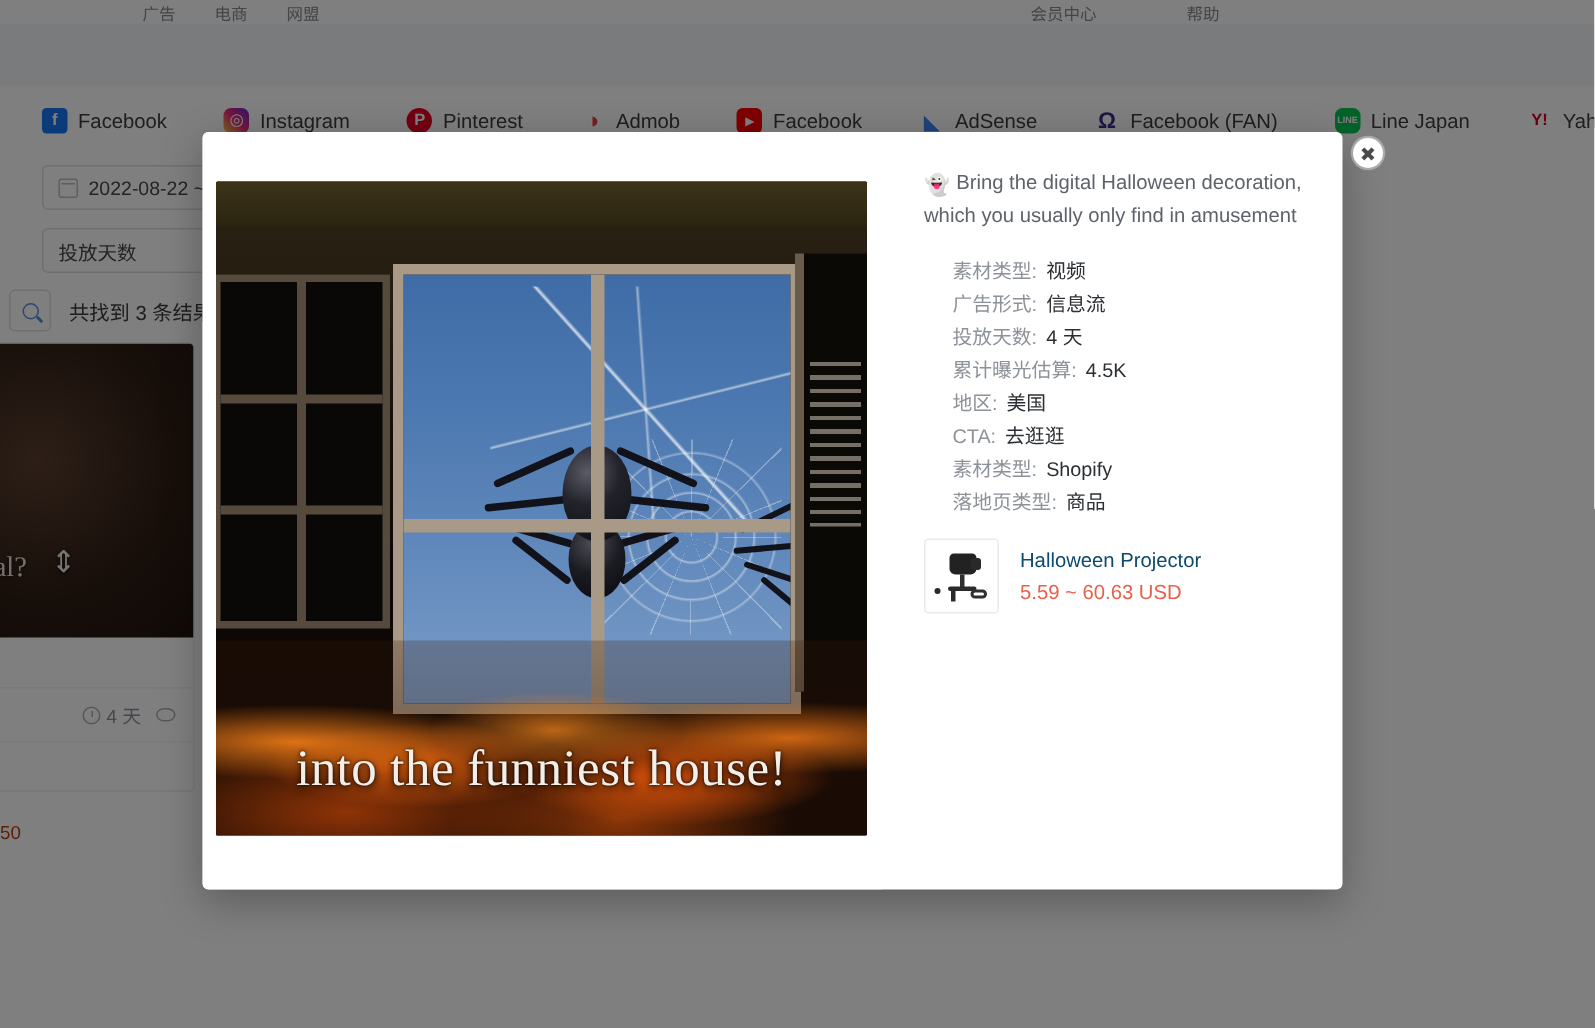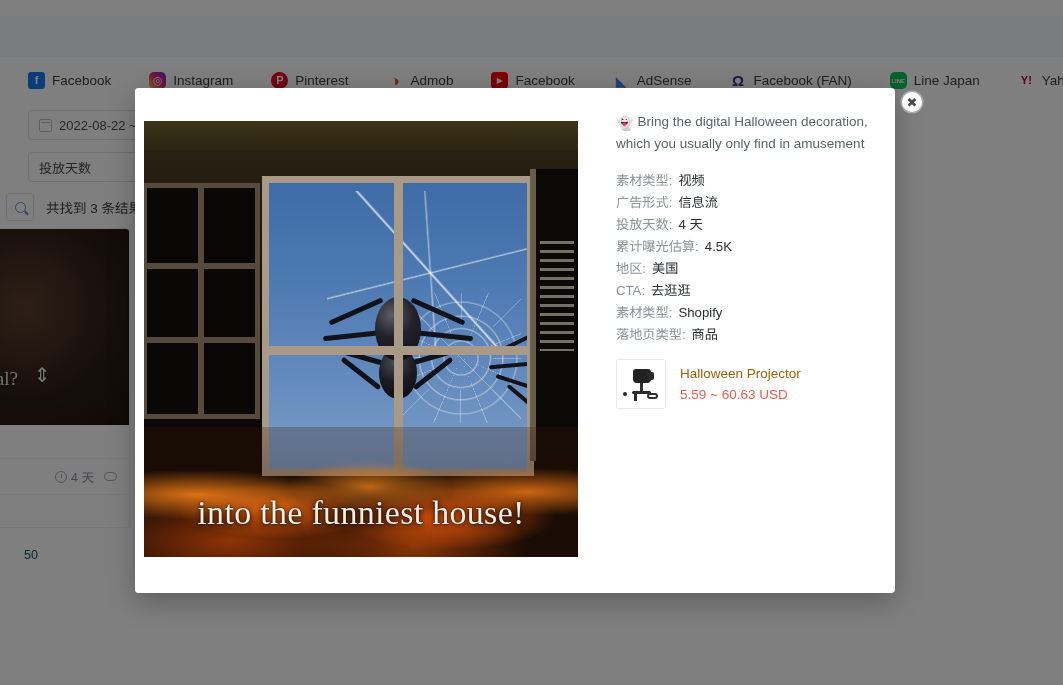--- a/index.html
+++ b/index.html
@@ -121,21 +121,21 @@
   .card-stats {
     border-top: 1px solid #f0f2f5; padding: 8px 12px;
     display: flex; align-items: center; justify-content: flex-end; gap: 10px;
     font-size: 12.5px; color: #8a8f99;
   }
   .st { display: inline-flex; align-items: center; gap: 4px; }
   .clk { width: 12px; height: 12px; border: 1.4px solid #a8adb6; border-radius: 50%; position: relative; }
   .clk::after { content:""; position:absolute; left:4.5px; top:2px; width:1.4px; height:4px; background:#a8adb6; }
   .eye { width: 13px; height: 9px; border: 1.4px solid #a8adb6; border-radius: 50% 50% 50% 50% / 60% 60% 60% 60%; }
   .card-foot { border-top: 1px solid #f0f2f5; padding: 9px 12px; font-size: 12.5px; color: #7a8089; }
-  .side-num { position: absolute; left: 0; top: 320px; font-size: 12.5px; color: #0c4a6e; padding-left: 24px; }
+  .side-num { position: absolute; left: 0; top: 320px; font-size: 12.5px; color: #c2410c; }
 
   
   .dimmer { position: absolute; inset: 0; background: rgba(0,0,0,.50); }
 
   
   .modal {
     position: absolute; left: 135px; top: 88px;
     width: 760px; height: 505px;
     background: #ffffff; border-radius: 4px;
     box-shadow: 0 8px 28px rgba(0,0,0,.28);
@@ -213,21 +213,21 @@
   }
 
   
   .modal-right {
     flex: 1; padding: 24px 26px 20px 28px;
     display: flex; flex-direction: column; overflow: hidden;
   }
   .desc { font-size: 13.5px; line-height: 1.52; color: #5e636b; max-height: 42px; overflow: hidden; }
   .ghost-ico { display:inline-block; vertical-align:-2px; margin-right:4px; font-size:14px; color:#45484d; }
 
-  .meta { margin-top: 16px; }
+  .meta { margin-top: 16px; margin-left: 19px; }
   .meta-row { display: flex; align-items: baseline; font-size: 13.2px; line-height: 22px; }
   .meta-k { color: #8d9299; white-space: nowrap; }
   .meta-v { color: #2c2f34; margin-left: 6px; }
 
   .btn-row { margin-top: 22px; display: flex; gap: 10px; align-items: center; padding-bottom: 20px; border-bottom: 1px solid #eef0f3; }
   .btn {
     height: 30px; border-radius: 4px; display: inline-flex; align-items: center; gap: 7px;
     padding: 0 14px; font-size: 13.5px; cursor: pointer; white-space: nowrap;
   }
   .btn-primary { background: #3a8ee6; color: #fff; border: 1px solid #3a8ee6; }
@@ -242,40 +242,50 @@
     width: 50px; height: 50px; border: 1px solid #e7eaee; border-radius: 3px; background: #fff;
     position: relative; flex: 0 0 auto; overflow: hidden;
   }
   .rel-thumb .p-head { position:absolute; left:16px; top:9px; width:18px; height:14px; background:#222; border-radius:3px 3px 4px 4px; }
   .rel-thumb .p-lens { position:absolute; left:30px; top:12px; width:7px; height:8px; background:#2a2a2a; border-radius:2px; }
   .rel-thumb .p-stem { position:absolute; left:23px; top:23px; width:3px; height:9px; background:#2f2f2f; }
   .rel-thumb .p-base { position:absolute; left:15px; top:31px; width:19px; height:3px; background:#2a2a2a; border-radius:2px; }
   .rel-thumb .p-spk  { position:absolute; left:17px; top:34px; width:3px; height:7px; background:#2a2a2a; }
   .rel-thumb .p-cord { position:absolute; left:30px; top:33px; width:11px; height:6px; border:2px solid #2f2f2f; border-radius:3px; }
   .rel-thumb .p-dot  { position:absolute; left:6px; top:32px; width:4px; height:4px; background:#2a2a2a; border-radius:50%; }
-  .rel-name { font-size: 13.5px; color: #a16207; }
+  .rel-name { font-size: 13.5px; color: #0c4a6e; }
   .rel-price { font-size: 13.5px; color: #e8604c; margin-top: 6px; }
 
   
   .close-btn {
     position: absolute; left: 902px; top: 92px;
     width: 20px; height: 20px; border-radius: 50%;
     background: #ffffff; color: #4a4a4a;
     display: flex; align-items: center; justify-content: center;
     font-size: 13px; font-weight: bold; cursor: pointer; line-height: 1;
     box-shadow: 0 0 0 1.5px rgba(255,255,255,.35);
   }
 </style>
 </head>
 <body>
 
 <div id="app">
 
   <div class="page-behind">
 
+    <div class="top-menubar">
+      <span>广告</span>
+      <span>电商</span>
+      <span>网盟</span>
+      <span class="spacer"></span>
+      <span class="right-grp">
+        <span>会员中心</span>
+        <span>帮助</span>
+      </span>
+    </div>
 
     <div class="gap-strip"></div>
 
     <div class="platform-nav">
       <div class="plat">
         <span class="plat-ico ico-fb">f</span>
         <span>Facebook</span>
       </div>
       <div class="plat">
         <span class="plat-ico ico-ig">◎</span>

